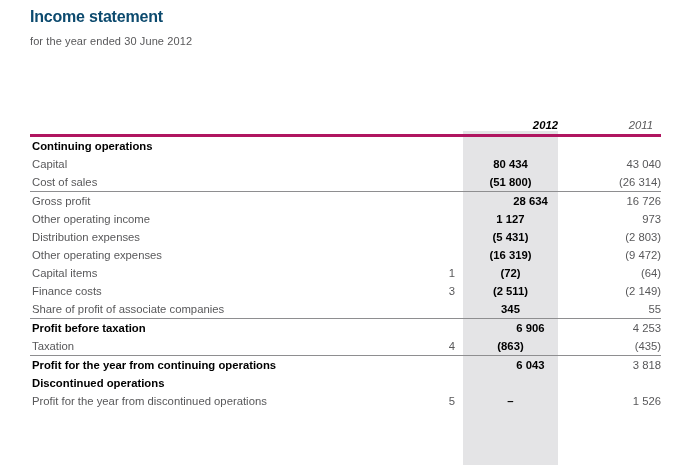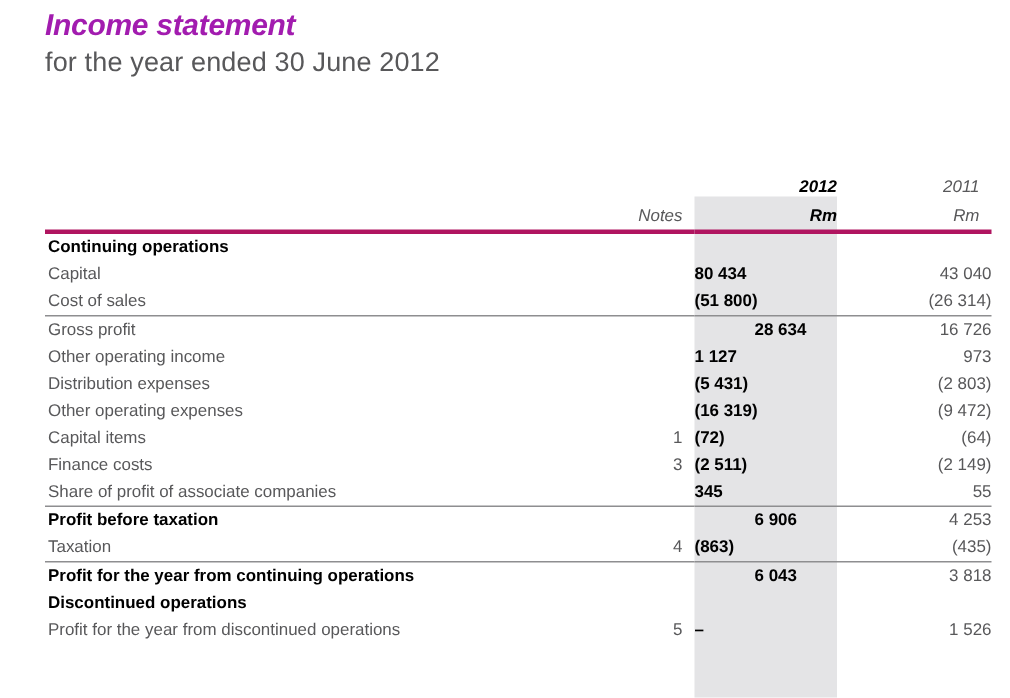--- a/index.html
+++ b/index.html
@@ -23,30 +23,29 @@
   }
 
   
   .doc-header {
     position: absolute;
     left: 30px;
     top: 4px;
     width: 620px;
   }
   .doc-title {
-    font-size: 20px;
+    font-size: 16px;
     font-weight: bold;
-    color: #a21caf;
+    color: #0c4a6e;
     letter-spacing: -0.2px;
     line-height: 26px;
     margin: 0;
-    font-style: italic;
   }
   .doc-subtitle {
-    font-size: 18px;
+    font-size: 11px;
     font-weight: normal;
     color: #58585a;
     line-height: 22px;
     margin: 0;
     letter-spacing: 0.1px;
   }
 
   
   .highlight-band {
     position: absolute;
@@ -124,21 +123,21 @@
     text-align: left;
     color: #58585a;
     padding-left: 2px;
   }
   tr.row td.notes {
     text-align: right;
     color: #58585a;
     padding-right: 8px;
   }
   tr.row td.v2012 {
-    text-align: left;
+    text-align: center;
     padding-right: 8px;
     font-weight: bold;
     color: #000000;
   }
   tr.row td.v2011 {
     text-align: right;
     padding-right: 0px;
     color: #58585a;
   }
 
@@ -177,26 +176,20 @@
         <td></td>
         <td></td>
         <td></td>
       </tr>
       <tr class="hdr">
         <td></td>
         <td></td>
         <td class="year year-2012">2012</td>
         <td class="year year-2011">2011</td>
       </tr>
-      <tr class="hdr">
-        <td></td>
-        <td class="notes-h">Notes</td>
-        <td class="year year-2012">Rm</td>
-        <td class="year year-2011">Rm</td>
-      </tr>
       <tr class="rule-top">
         <td class="rule-fill"></td>
         <td class="rule-fill"></td>
         <td class="rule-fill"></td>
         <td class="rule-fill"></td>
       </tr>
 
       <tr class="row bold">
           <td class="label">Continuing operations</td>
           <td class="notes"></td>

